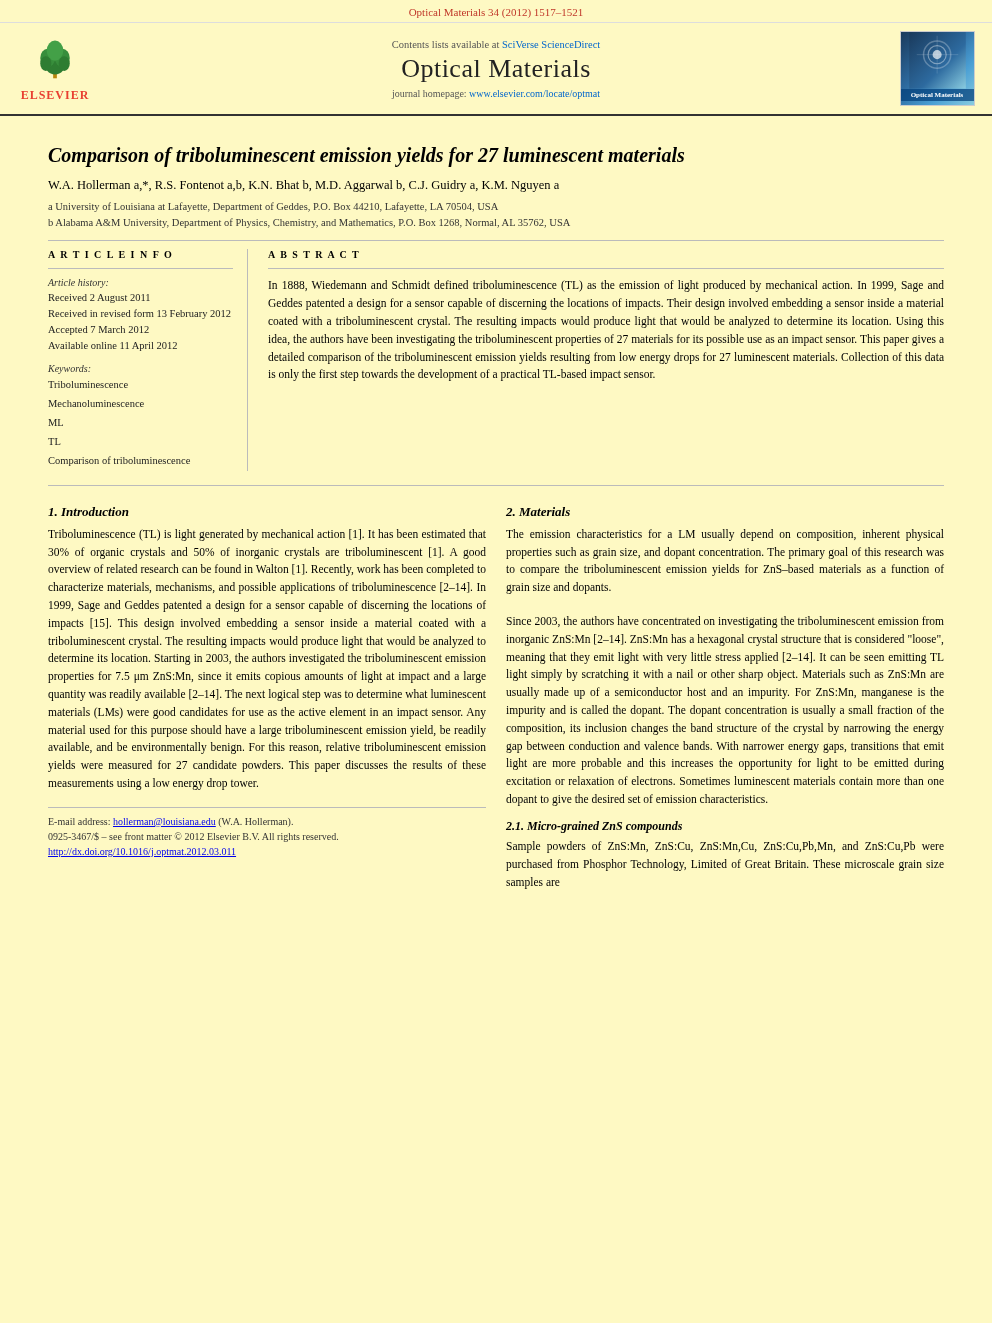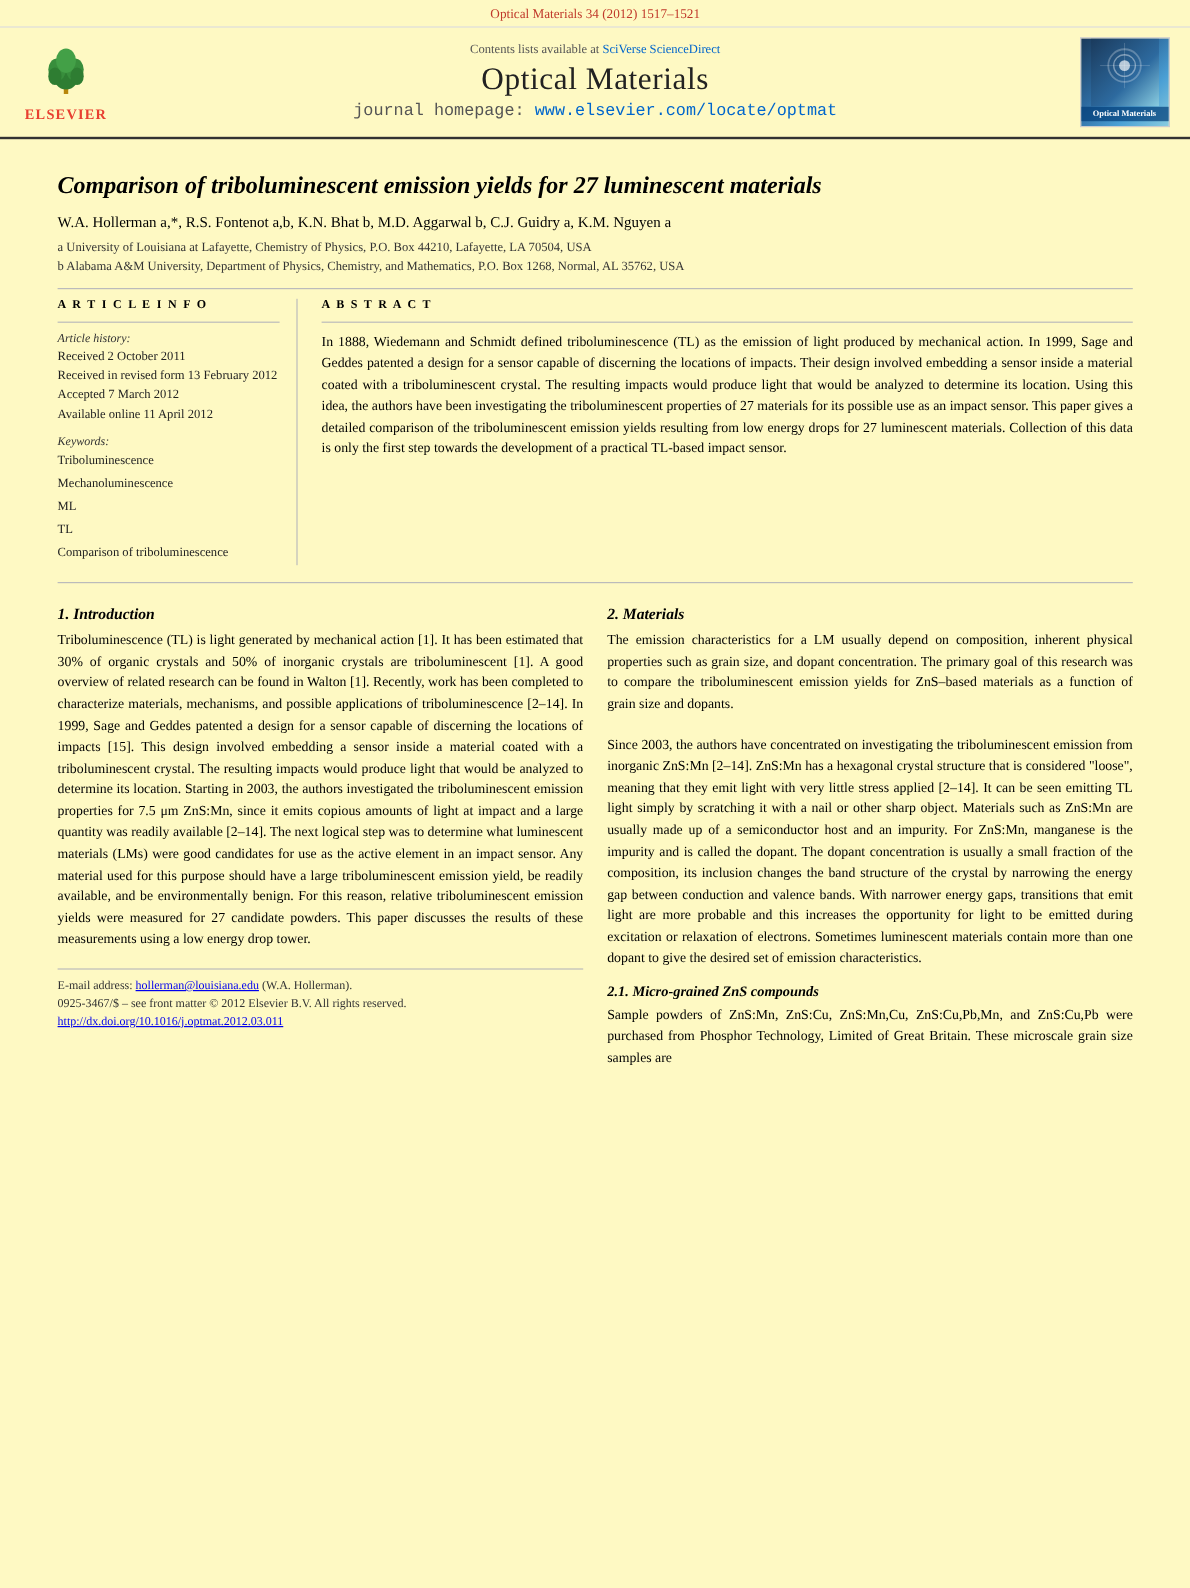--- a/index.html
+++ b/index.html
@@ -67,23 +67,22 @@
     }
     .journal-title-main {
       font-size: 26px;
       font-weight: normal;
       color: #222;
       letter-spacing: 0.5px;
       margin-bottom: 4px;
       font-family: "Times New Roman", Times, serif;
     }
     .journal-homepage {
-      font-size: 14px;
+      font-size: 10px;
       color: #555;
-      font-family: Liberation Mono, monospace;
     }
     .journal-homepage a {
       color: #0066cc;
       text-decoration: none;
     }
     .journal-header-right {
       width: 90px;
       display: flex;
       align-items: center;
       justify-content: center;
@@ -305,34 +304,34 @@
 
   <div class="article-body">
 
     <div class="article-title">Comparison of triboluminescent emission yields for 27 luminescent materials</div>
 
     <div class="authors">
       <span>W.A. Hollerman a,*, R.S. Fontenot a,b, K.N. Bhat b, M.D. Aggarwal b, C.J. Guidry a, K.M. Nguyen a</span>
     </div>
 
     <div class="affiliations">
-      <div>a University of Louisiana at Lafayette, Chemistry of Physics, P.O. Box 44210, Lafayette, LA 70504, USA</div>
+      <div>a University of Louisiana at Lafayette, Department of Geddes, P.O. Box 44210, Lafayette, LA 70504, USA</div>
       <div>b Alabama A&amp;M University, Department of Physics, Chemistry, and Mathematics, P.O. Box 1268, Normal, AL 35762, USA</div>
     </div>
 
     <hr class="thin-divider">
 
     <div class="info-abstract-row">
 
       <div class="article-info">
         <div class="section-label">A R T I C L E   I N F O</div>
         <hr class="thin-divider">
 
         <div class="info-subsection-label">Article history:</div>
-        <div class="info-text">Received 2 October 2011</div>
+        <div class="info-text">Received 2 August 2011</div>
         <div class="info-text">Received in revised form 13 February 2012</div>
         <div class="info-text">Accepted 7 March 2012</div>
         <div class="info-text">Available online 11 April 2012</div>
 
         <div class="info-subsection-label" style="margin-top:10px;">Keywords:</div>
         <div class="keywords-list">
           <div>Triboluminescence</div>
           <div>Mechanoluminescence</div>
           <div>ML</div>
           <div>TL</div>

